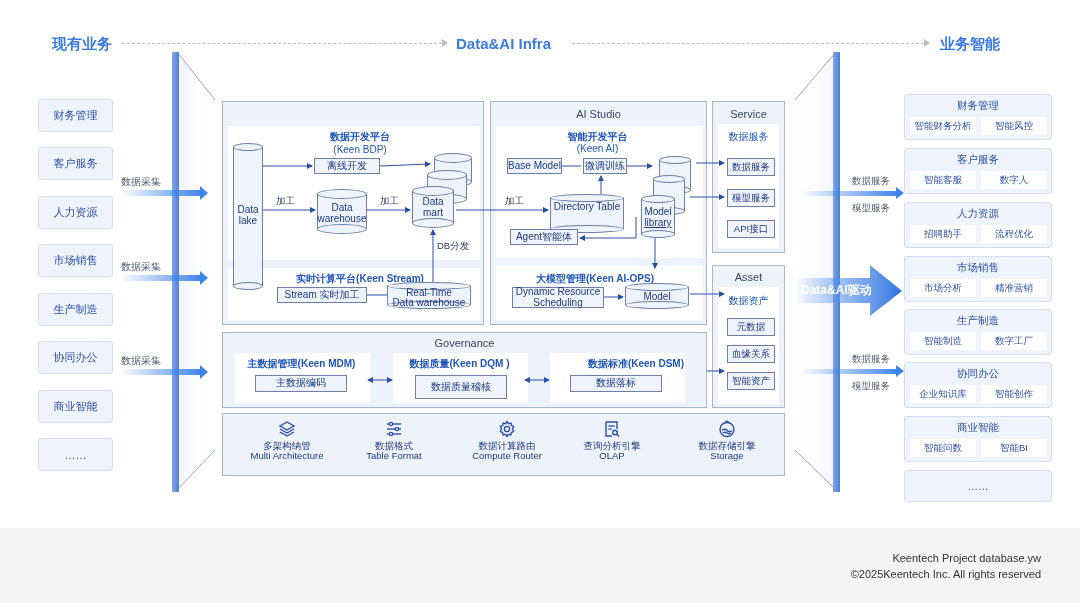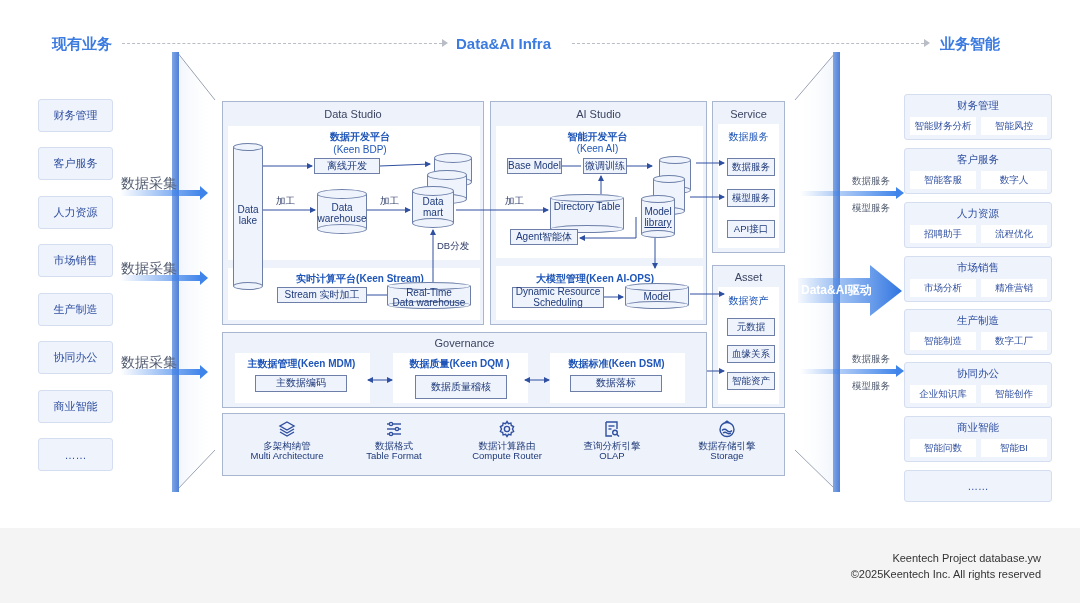--- a/index.html
+++ b/index.html
@@ -6,21 +6,21 @@
   html, body { width: 1080px; height: 603px; overflow: hidden; background: #ffffff; }
   body { font-family: "Liberation Sans", "DejaVu Sans", sans-serif; position: relative; color: #2b3a67; }
 
   
   .h-title { position: absolute; font-weight: bold; font-size: 15px; color: #3c7be0; top: 35px; }
   .dotline { position: absolute; top: 43px; height: 0; border-top: 1px dashed #b9bdc6; }
   .dot-arrow { position: absolute; top: 39px; width: 0; height: 0; border-left: 6px solid #b9bdc6; border-top: 4px solid transparent; border-bottom: 4px solid transparent; }
 
   
   .lbox { position: absolute; left: 38px; width: 75px; height: 33px; background: #eef3fc; border: 1px solid #d5def0; border-radius: 3px; display: flex; align-items: center; justify-content: center; font-size: 11px; color: #2f4fa0; }
-  .collect-label { position: absolute; left: 121px; font-size: 14px; color: #505a6e; }
+  .collect-label { position: absolute; left: 121px; font-size: 10px; color: #505a6e; }
   .collect-arrow { position: absolute; left: 120px; width: 82px; height: 6px; background: linear-gradient(to right, rgba(60,125,230,0) 0%, #3f84ea 100%); }
   .collect-arrow::after { content: ""; position: absolute; right: -6px; top: -4px; border-left: 8px solid #3f84ea; border-top: 7px solid transparent; border-bottom: 7px solid transparent; }
 
   
   .wall-bar { position: absolute; width: 7px; background: linear-gradient(to right, #7fa6e6, #4f7fd6); }
   svg.persp { position: absolute; left: 0; top: 0; }
 
   
   .panel { position: absolute; background: #edf2fb; border: 1px solid #a9b6cf; }
   .panel-title { position: absolute; left: 0; right: 0; text-align: center; font-size: 11px; color: #3b4461; }
@@ -109,21 +109,20 @@
   </div>
 
 <div class="collect-label" style="top:175px;">数据采集</div>
 <div class="collect-arrow" style="top:190px;"></div>
 <div class="collect-label" style="top:260px;">数据采集</div>
 <div class="collect-arrow" style="top:275px;"></div>
 <div class="collect-label" style="top:354px;">数据采集</div>
 <div class="collect-arrow" style="top:369px;"></div>
 
 <div class="panel" style="left:222px;top:101px;width:262px;height:224px;">
-  <div class="panel-title" style="top:6px;">Data Studio</div>
   <div class="inner" style="left:5px;top:24px;width:252px;height:134px;"></div>
   <div class="inner" style="left:5px;top:166px;width:252px;height:52px;"></div>
 </div>
 <div class="blue-t" style="left:300px;top:130px;width:120px;">数据开发平台</div>
 <div class="blue-t" style="left:300px;top:144px;width:120px;font-weight:normal;">(Keen BDP)</div>
 
 <div class="cyl" style="left:233px;top:143px;width:30px;height:147px;">
   <div class="body" style="top:4px;bottom:4px;"></div>
   <div class="bot" style="bottom:0;height:8px;"></div>
   <div class="top" style="top:0;height:8px;"></div>
@@ -238,21 +237,21 @@
 <div class="panel" style="left:222px;top:332px;width:485px;height:76px;">
   <div class="panel-title" style="top:4px;">Governance</div>
   <div class="inner" style="left:12px;top:20px;width:135px;height:50px;"></div>
   <div class="inner" style="left:170px;top:20px;width:135px;height:50px;"></div>
   <div class="inner" style="left:327px;top:20px;width:135px;height:50px;"></div>
 </div>
 <div class="blue-t" style="left:234px;top:357px;width:135px;">主数据管理(Keen MDM)</div>
 <div class="node" style="left:255px;top:375px;width:92px;height:17px;">主数据编码</div>
 <div class="blue-t" style="left:392px;top:357px;width:135px;">数据质量(Keen DQM )</div>
 <div class="node" style="left:415px;top:375px;width:92px;height:24px;">数据质量稽核</div>
-<div class="blue-t" style="left:549px;top:357px;width:135px;">数据标准(Keen DSM)</div>
+<div class="blue-t" style="left:549px;top:357px;width:135px;text-align:right;">数据标准(Keen DSM)</div>
 <div class="node" style="left:570px;top:375px;width:92px;height:17px;">数据落标</div>
 
 <div class="panel" style="left:222px;top:413px;width:563px;height:63px;"></div>
 <div class="infra-item" style="left:232px;">
   <svg width="18" height="18" viewBox="0 0 18 18">
       <g fill="none" stroke="#2f4fa0" stroke-width="1.4">
         <path d="M9 2 L16 6 L9 10 L2 6 Z"></path>
         <path d="M2 9 L9 13 L16 9"></path>
         <path d="M2 12 L9 16 L16 12"></path>
       </g>

